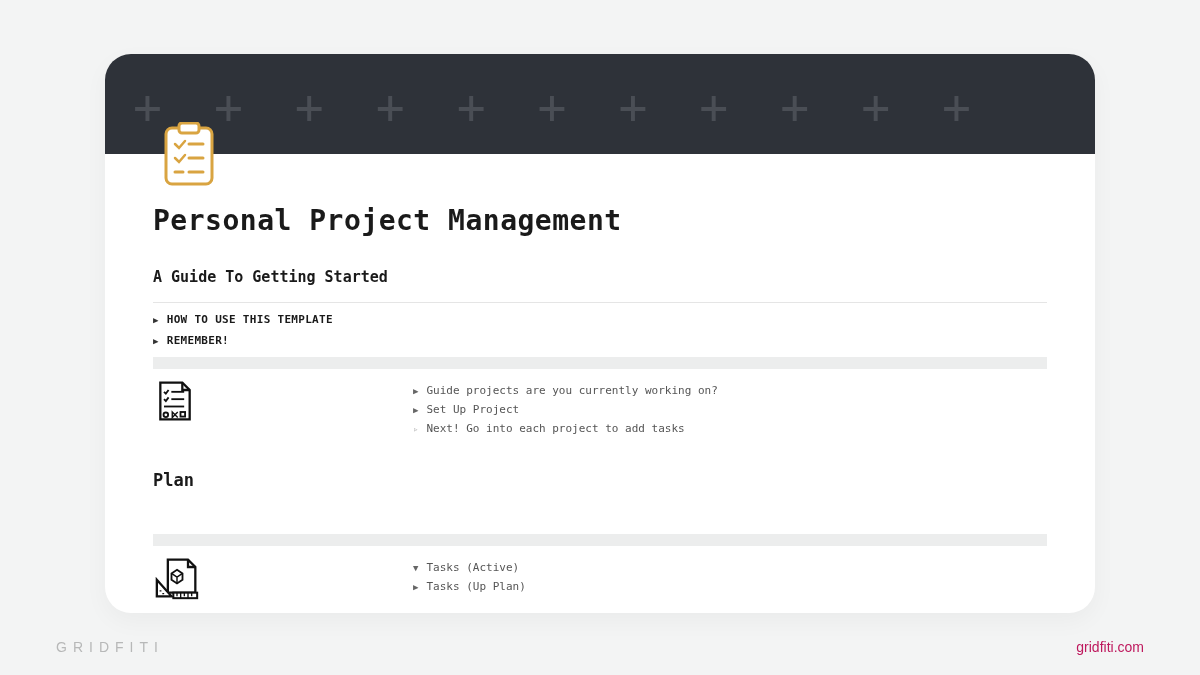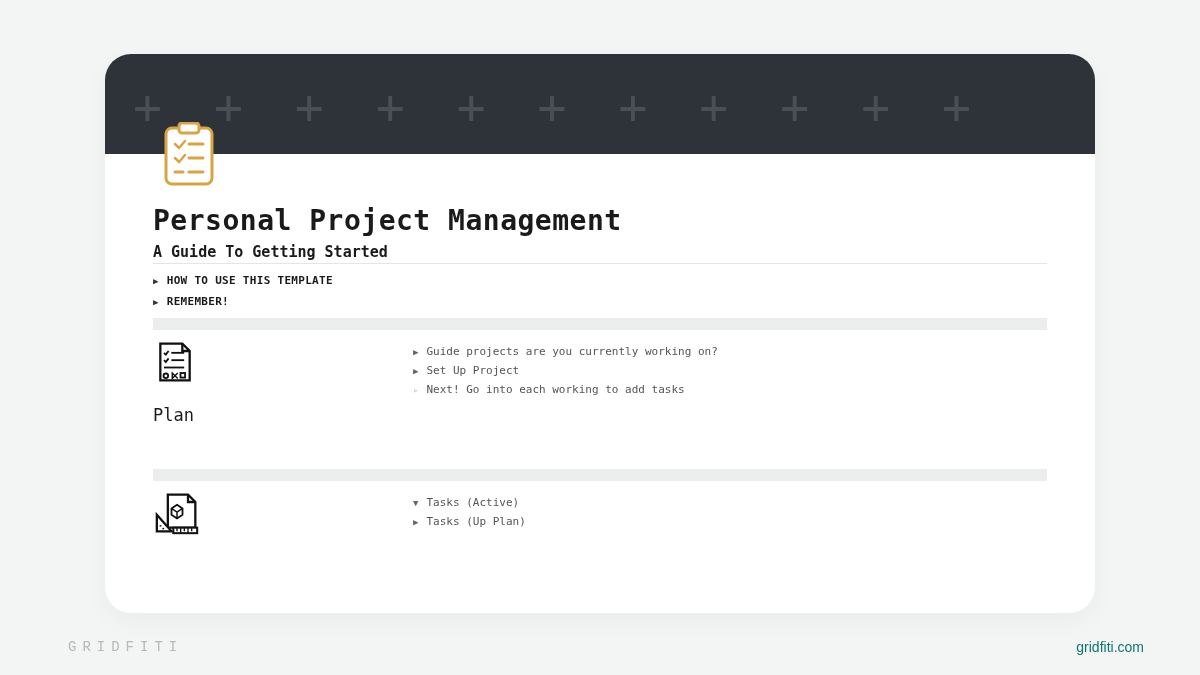--- a/index.html
+++ b/index.html
@@ -46,26 +46,26 @@
     width: 56px;
     height: 66px;
   }
   .content {
     padding: 50px 48px 0 48px;
   }
   h1.title {
     font-size: 28px;
     font-weight: 800;
     letter-spacing: 0.5px;
-    margin-bottom: 6px;
+    margin-bottom: 31px;
   }
   h2.subtitle {
     font-size: 15px;
     font-weight: 700;
-    margin-bottom: 2px;
+    margin-bottom: 16px;
   }
   .hr { border: none; border-top: 1px solid #e5e5e5; margin-bottom: 6px; }
   .toggle-list { font-size: 11px; font-weight: 600; text-transform: uppercase; letter-spacing: 0.3px; }
   .toggle-list .toggle-item { display: flex; align-items: center; gap: 8px; padding: 4px 0; }
   .toggle-item .tri { font-size: 9px; color: #333; }
   .divider-bar {
     height: 12px;
     background: #eceded;
     margin: 6px 0 10px 0;
     width: 100%;
@@ -75,40 +75,40 @@
     gap: 200px;
   }
   .section .col-left { width: 60px; flex: 0 0 auto; }
   .section .col-right { flex: 1; padding-top: 2px; }
   .bullets { font-size: 11px; font-weight: 500; color: #555; }
   .bullets .bullet { display: flex; align-items: center; gap: 8px; padding: 3px 0; }
   .bullets .bullet .mark { font-size: 9px; color: #666; }
   .bullets .bullet .mark.dim { color: #bbb; }
   h3.section-title {
     font-size: 17px;
-    font-weight: 400;
-    margin-top: 6px;
+    font-weight: 700;
+    margin-top: 32px;
   }
   .spacer { height: 38px; }
   .watermark-left {
     position: absolute;
-    left: 68px;
+    left: 56px;
     bottom: 20px;
     font-size: 14px;
     letter-spacing: 6px;
     color: #b7b8b8;
     font-weight: 400;
-    font-family: Liberation Mono, monospace;
+    font-family: Liberation Sans, sans-serif;
   }
   .watermark-right {
     position: absolute;
     right: 56px;
     bottom: 20px;
     font-size: 14px;
-    color: #0f766e;
+    color: #be185d;
     font-weight: 400;
     font-family: -apple-system, Helvetica, Arial, sans-serif;
   }
   .doc-icon svg, .design-icon svg { display: block; }
 </style>
 </head>
 <body>
 
 <div class="card">
   <div class="cover">
@@ -178,21 +178,21 @@
           <div class="bullet">
             <span class="mark">▶</span>
             <span>Guide projects are you currently working on?</span>
           </div>
           <div class="bullet">
             <span class="mark">▶</span>
             <span>Set Up Project</span>
           </div>
           <div class="bullet">
             <span class="mark dim">▹</span>
-            <span>Next! Go into each working to add tasks</span>
+            <span>Next! Go into each project to add tasks</span>
           </div>
         </div>
       </div>
     </div>
 
     <h3 class="section-title">Plan</h3>
 
     <div class="spacer"></div>
 
     <div class="divider-bar"></div>

